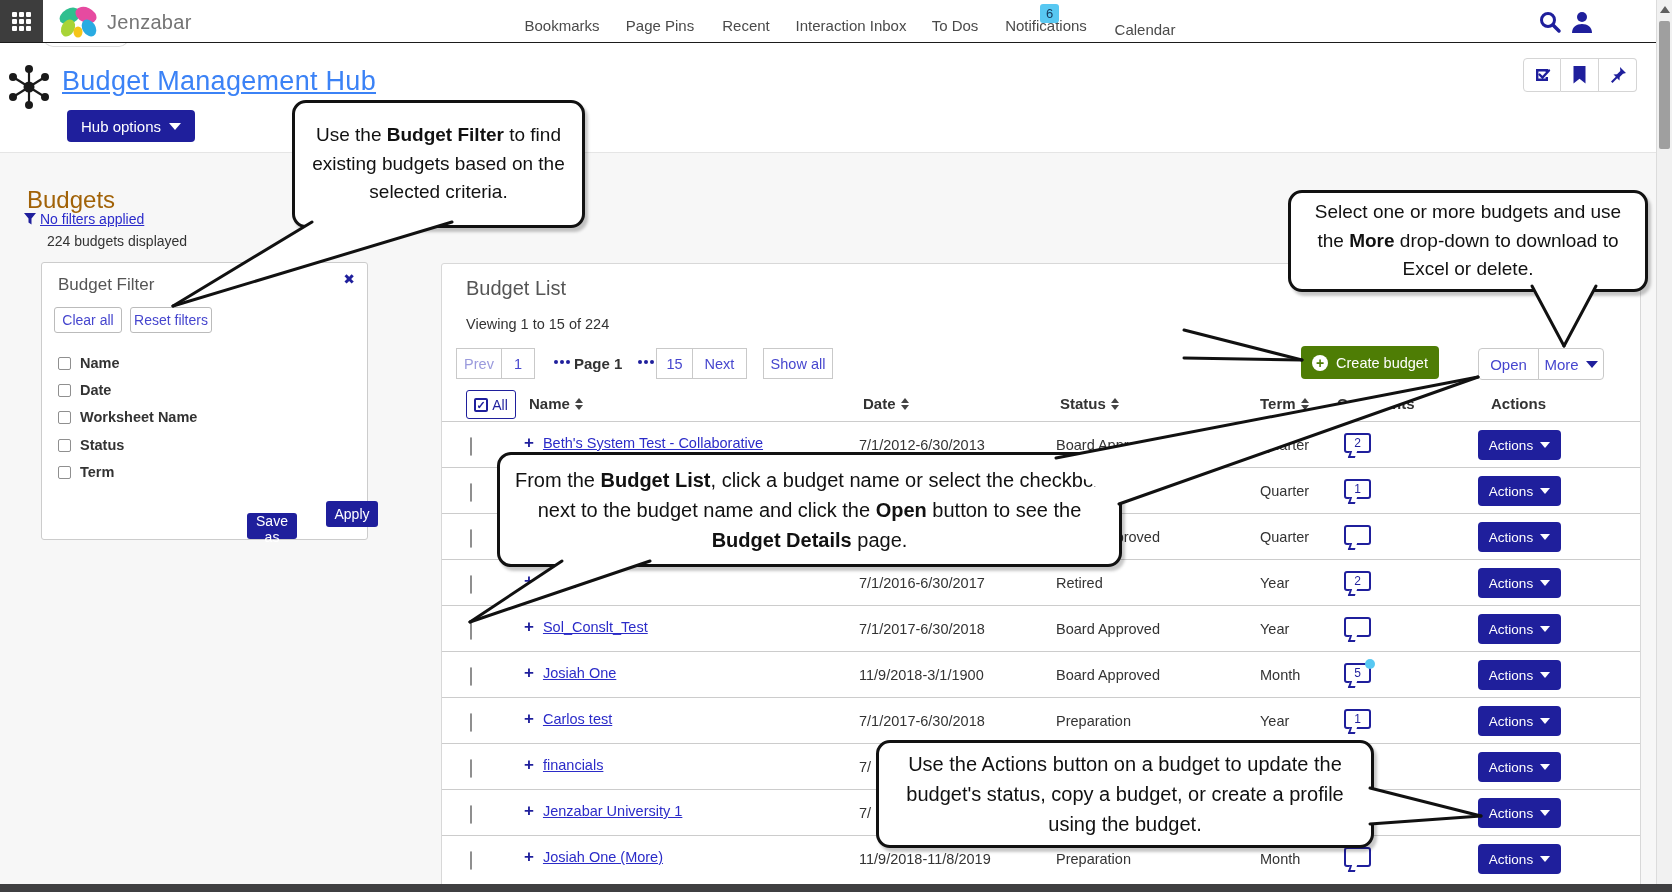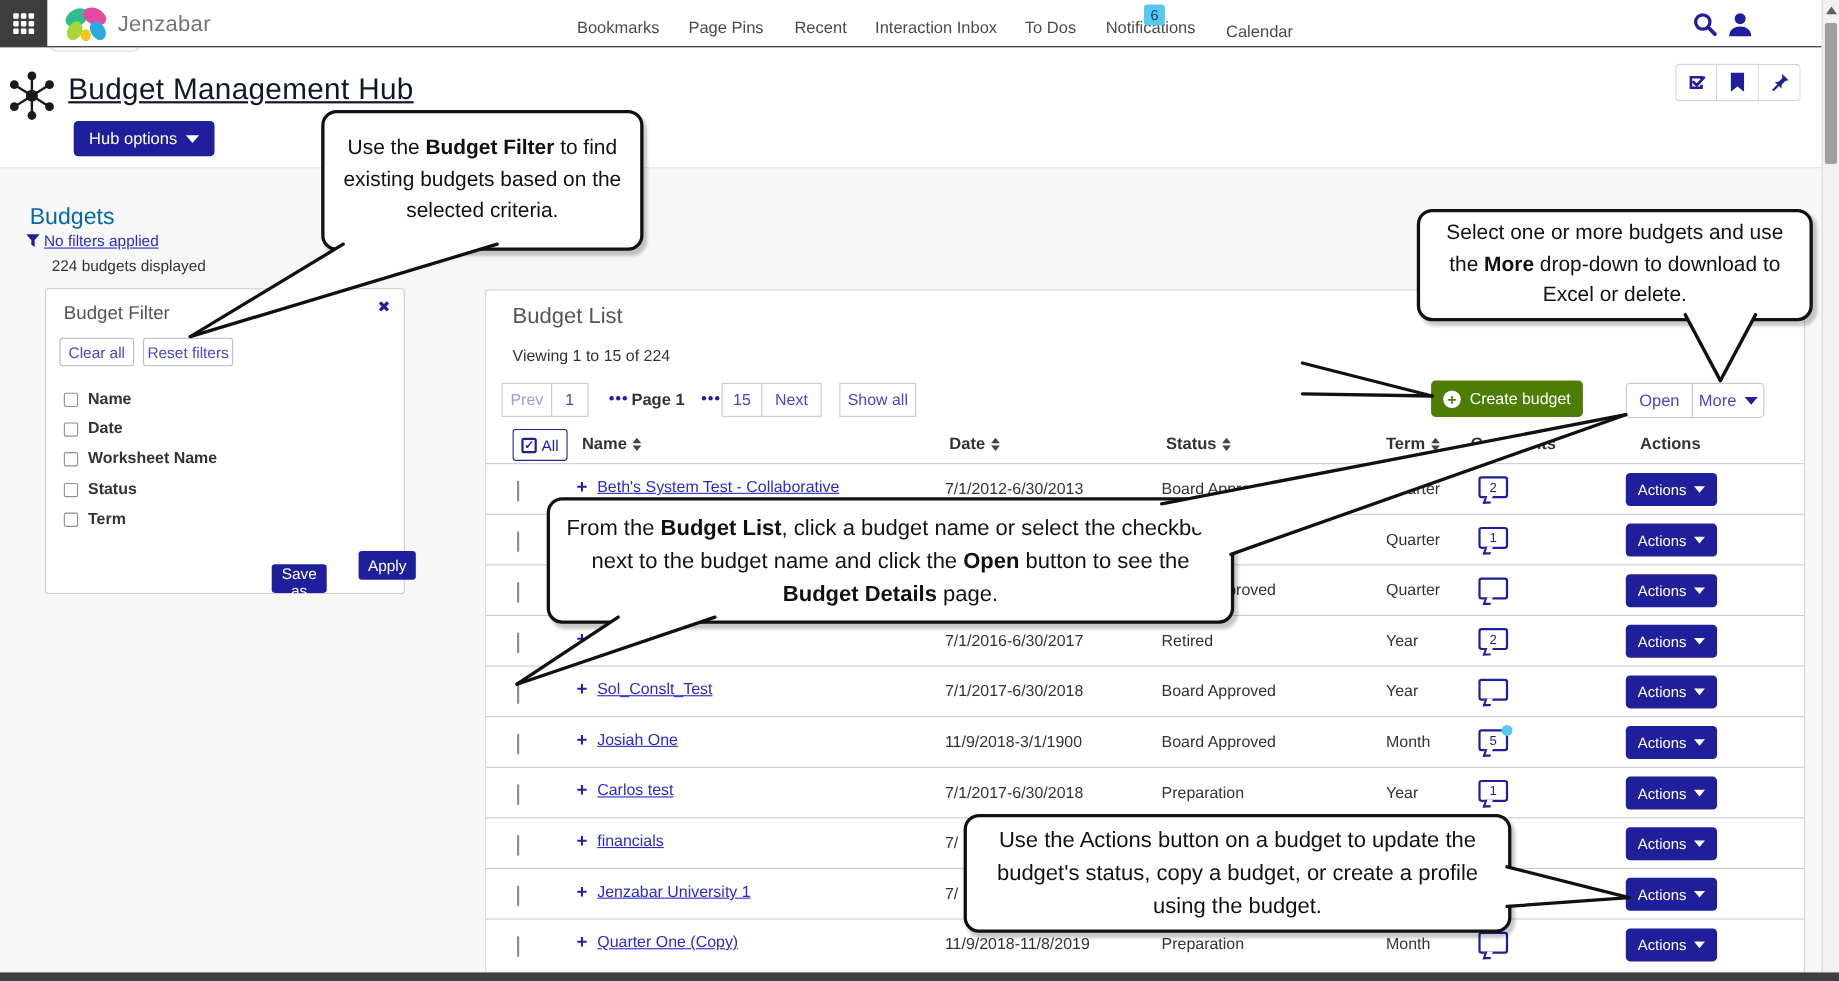--- a/index.html
+++ b/index.html
@@ -14,33 +14,33 @@
   .grid-ic { display:grid; grid-template-columns:repeat(3,5px); grid-template-rows:repeat(3,5px); gap:2px; }
   .grid-ic i { background:#fff; border-radius:1px; }
   .logo-tab { position:absolute; left:43px; top:0; width:86px; height:47px; background:#fff; border:1px solid #ddd; border-top:none; border-radius:0 0 10px 10px; z-index:4; }
   .brand { position:absolute; left:107px; top:11px; font-size:20px; color:#757575; letter-spacing:.3px; z-index:6; }
   .nav-item { position:absolute; top:17px; transform:translateX(-50%); font-size:15px; color:#4a4a4a; white-space:nowrap; cursor:pointer; z-index:6; }
   .notif-badge { position:absolute; left:1040px; top:4px; width:19px; height:19px; background:#58c8f2; color:#15395c; font-size:13px; display:flex; align-items:center; justify-content:center; border-radius:3px; z-index:7; }
   .tb-icon { position:absolute; top:10px; width:24px; height:24px; cursor:pointer; z-index:6; }
 
   
   .hub-icon { position:absolute; left:6px; top:62px; }
-  .page-title { position:absolute; left:62px; top:66px; font-size:27px; color:#0f172a; text-decoration:underline; letter-spacing:.3px; cursor:pointer; }
+  .page-title { position:absolute; left:62px; top:66px; font-size:27px; color:#3b82f6; text-decoration:underline; letter-spacing:.3px; cursor:pointer; }
   .hub-options { position:absolute; left:67px; top:110px; height:32px; padding:0 14px; background:#1f1f9c; color:#fff; font-size:15px; border:none; border-radius:4px; display:flex; align-items:center; gap:8px; cursor:pointer; }
   .caret-down { width:0; height:0; border-left:6px solid transparent; border-right:6px solid transparent; border-top:7px solid #fff; }
   .hdr-icons { position:absolute; left:1523px; top:58px; display:flex; }
   .hdr-icon-btn { width:38px; height:34px; background:#fff; border:1px solid #d5d5d5; display:flex; align-items:center; justify-content:center; cursor:pointer; }
   .hdr-icon-btn + .hdr-icon-btn { border-left:none; }
   .hdr-icon-btn:first-child { border-radius:4px 0 0 4px; }
   .hdr-icon-btn:last-child { border-radius:0 4px 4px 0; }
 
   .content-bg { position:absolute; left:0; top:152px; width:1656px; height:732px; background:#f7f7f7; border-top:1px solid #e5e5e5; }
 
   
-  .side-heading { position:absolute; left:27px; top:186px; font-size:21px; color:#0369a1; }
+  .side-heading { position:absolute; left:27px; top:186px; font-size:24px; color:#a16207; }
   .filters-row { position:absolute; left:23px; top:211px; display:flex; align-items:center; gap:3px; }
   .filters-link { font-size:14px; color:#2b2bcb; text-decoration:underline; cursor:pointer; }
   .count-text { position:absolute; left:47px; top:233px; font-size:14px; color:#333; }
   .filter-panel { position:absolute; left:41px; top:262px; width:327px; height:278px; background:#fff; border:1px solid #ccc; border-radius:3px; }
   .fp-title { position:absolute; left:16px; top:12px; font-size:17px; color:#555; }
   .fp-close { position:absolute; right:12px; top:8px; font-size:14px; color:#1f1f9c; cursor:pointer; }
   .fp-btn { position:absolute; height:26px; background:#fff; border:1px solid #bbb; border-radius:3px; color:#4646ce; font-size:14px; cursor:pointer; }
   .fp-check-row { position:absolute; left:16px; display:flex; align-items:center; gap:9px; }
   .checkbox { width:13px; height:13px; border:1px solid #8f8f8f; border-radius:2px; background:#fff; cursor:pointer; flex:none; }
   .fp-check-label { font-size:14.5px; font-weight:bold; color:#333; }
@@ -462,21 +462,21 @@
       </span>
       <button class="actions-btn">
         <span>Actions</span>
         <span class="caret-w"></span>
       </button>
     </div>
         <div class="brow" style="top: 571px;">
       <span class="cb-wrap"><span class="checkbox"></span></span>
       <span class="cell-name">
         <span class="plus">+</span>
-        <a class="bname">Quarter One (Copy)</a>
+        <a class="bname">Josiah One (More)</a>
       </span>
       <span class="cell c-date">11/9/2018-11/8/2019</span>
       <span class="cell c-status">Preparation</span>
       <span class="cell c-term">Month</span>
       <span class="comment-ic">
         <span class="cnum"></span>
         <span class="ctail"></span>
 
       </span>
       <button class="actions-btn">

